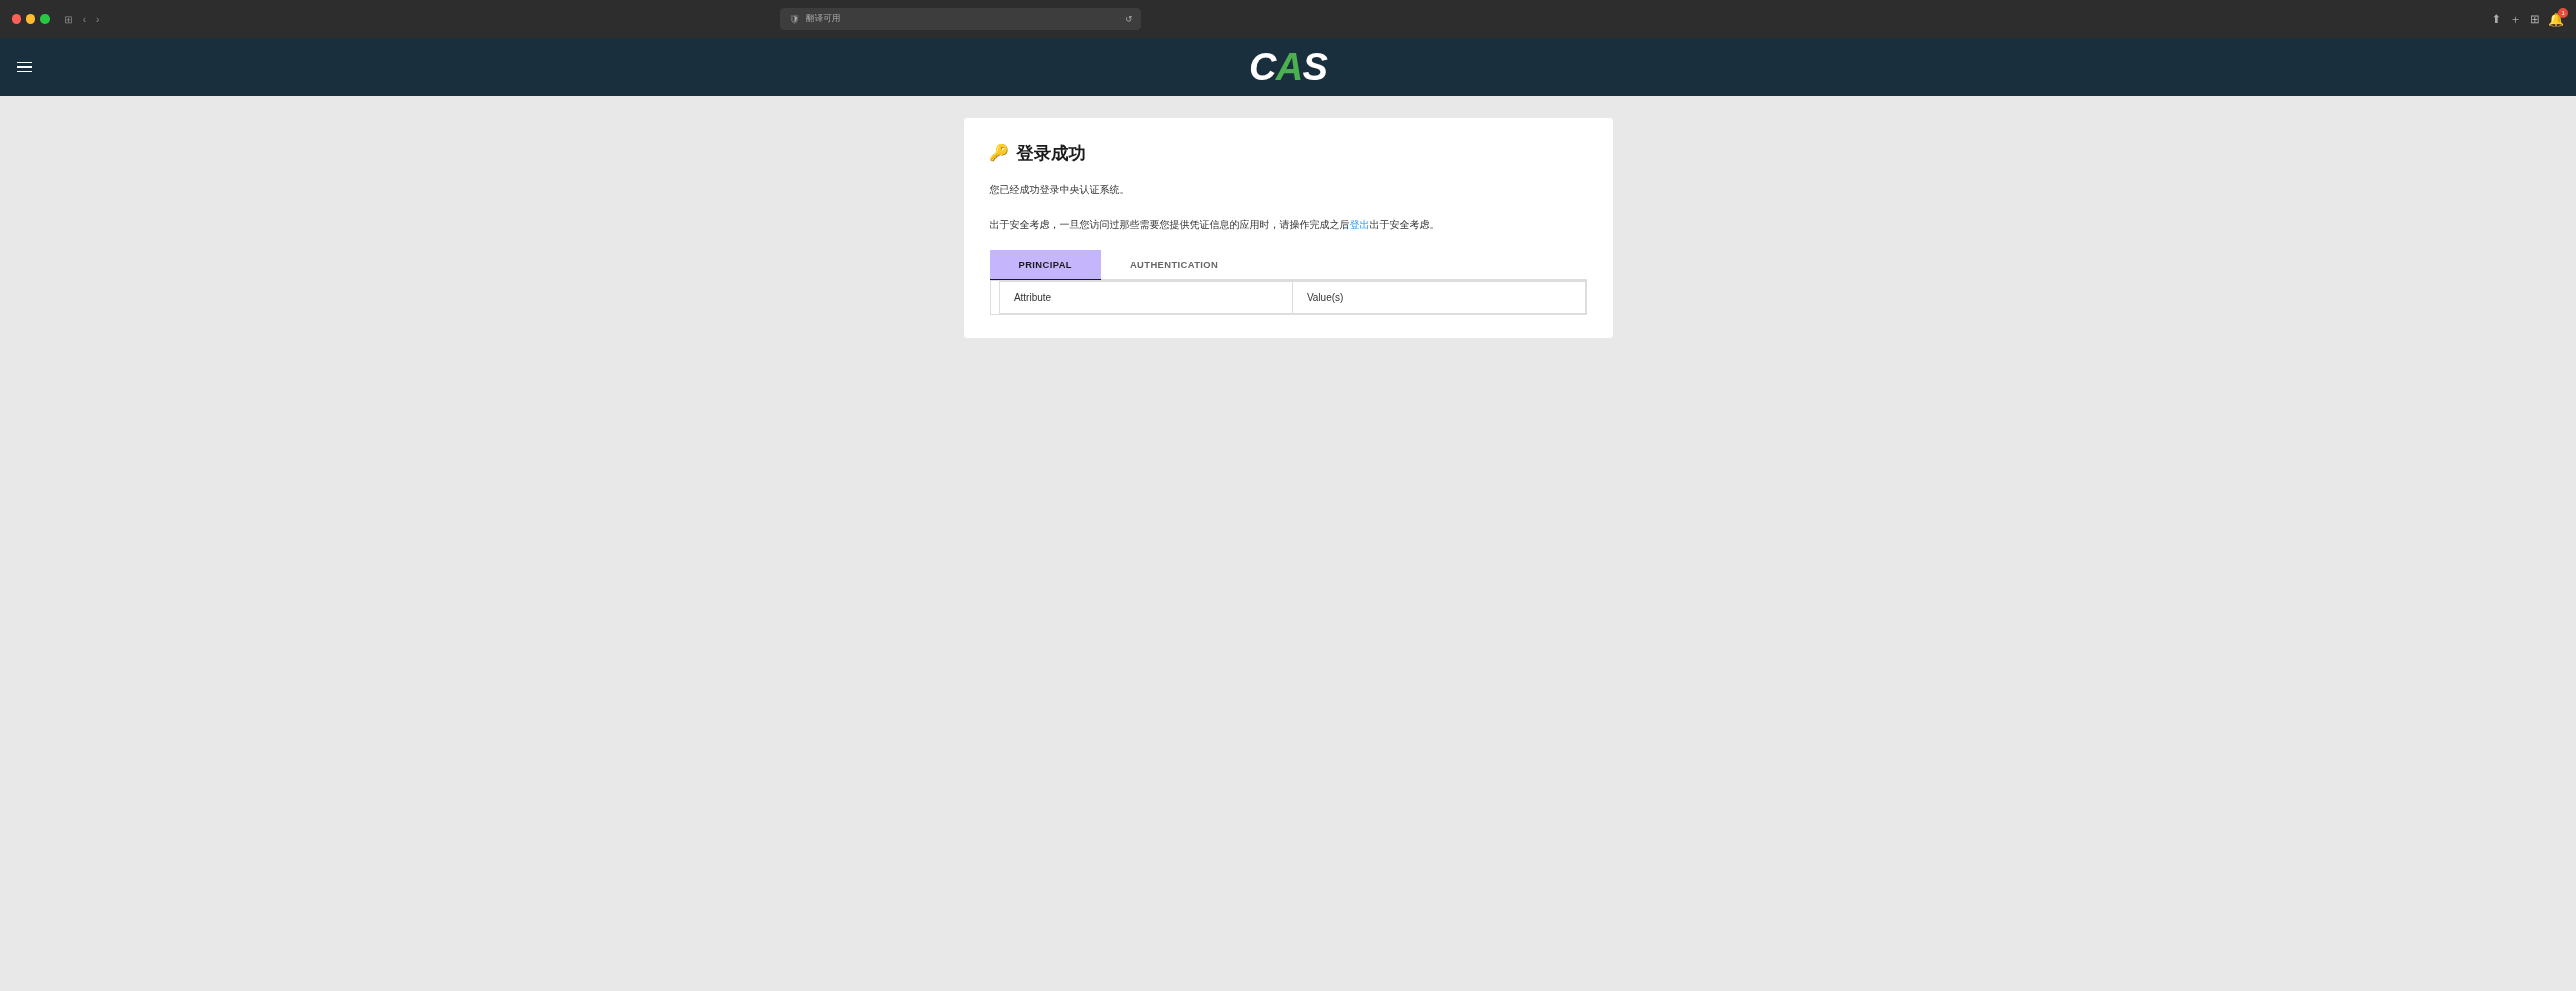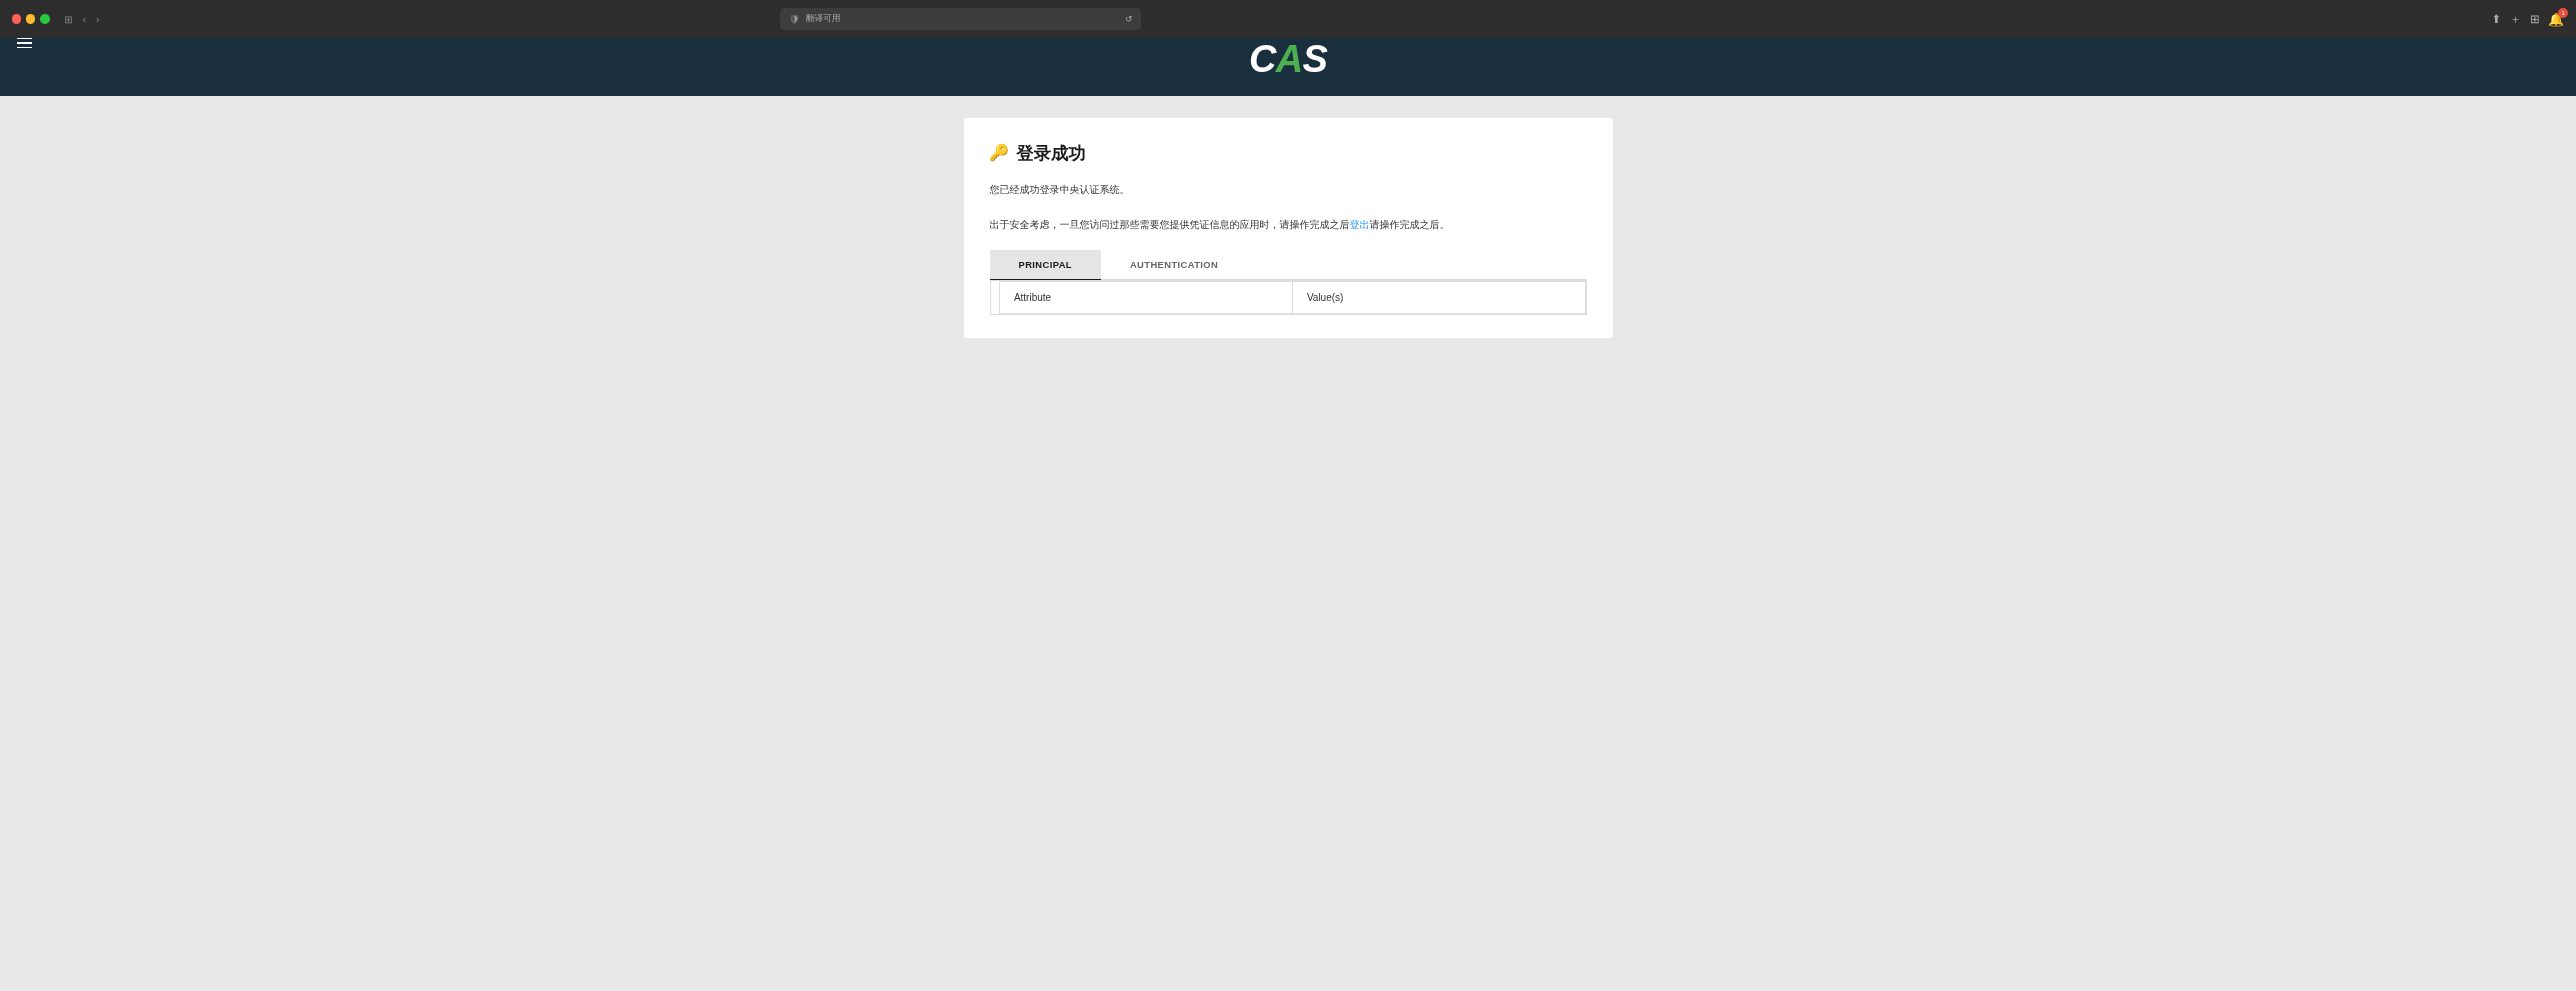--- a/index.html
+++ b/index.html
@@ -100,20 +100,21 @@
       display: flex;
       align-items: center;
       justify-content: center;
     }
 
     
     .app-header {
       background: #1a2f3e;
       height: 58px;
       display: flex;
+      align-items: center;
       justify-content: center;
       position: relative;
     }
 
     .hamburger {
       position: absolute;
       left: 17.3px;
       color: white;
       font-size: 13px;
       cursor: pointer;
@@ -206,21 +207,21 @@
       letter-spacing: 0.4px;
       cursor: pointer;
       color: #666;
       border-bottom: 1.4px solid transparent;
       margin-bottom: -0.7px;
     }
 
     .tab.active {
       color: #1a1a1a;
       border-bottom: 1.4px solid #1a1a1a;
-      background: #e5e5e5;
+      background: #c4b5fd;
     }
 
     
     .data-table {
       width: 100%;
       border-collapse: collapse;
       border: 0.7px solid #ddd;
       margin-top: 0;
     }
 
@@ -294,21 +295,21 @@
   <div class="content-card">
 
     <div class="page-title">
       <span class="title-icon">🔑</span>
       <span>登录成功</span>
     </div>
 
     <p class="description-text">您已经成功登录中央认证系统。</p>
 
     <p class="security-text">
-      <span>出于安全考虑，一旦您访问过那些需要您提供凭证信息的应用时，请操作完成之后</span><a class="logout-link" href="#">登出</a><span>请操作完成之后。</span>
+      <span>出于安全考虑，一旦您访问过那些需要您提供凭证信息的应用时，请操作完成之后</span><a class="logout-link" href="#">登出</a><span>出于安全考虑。</span>
     </p>
 
     <div class="tabs">
       <div class="tab active">PRINCIPAL</div>
       <div class="tab">AUTHENTICATION</div>
     </div>
 
     <div class="table-wrapper">
       <table class="data-table">
         <thead>

